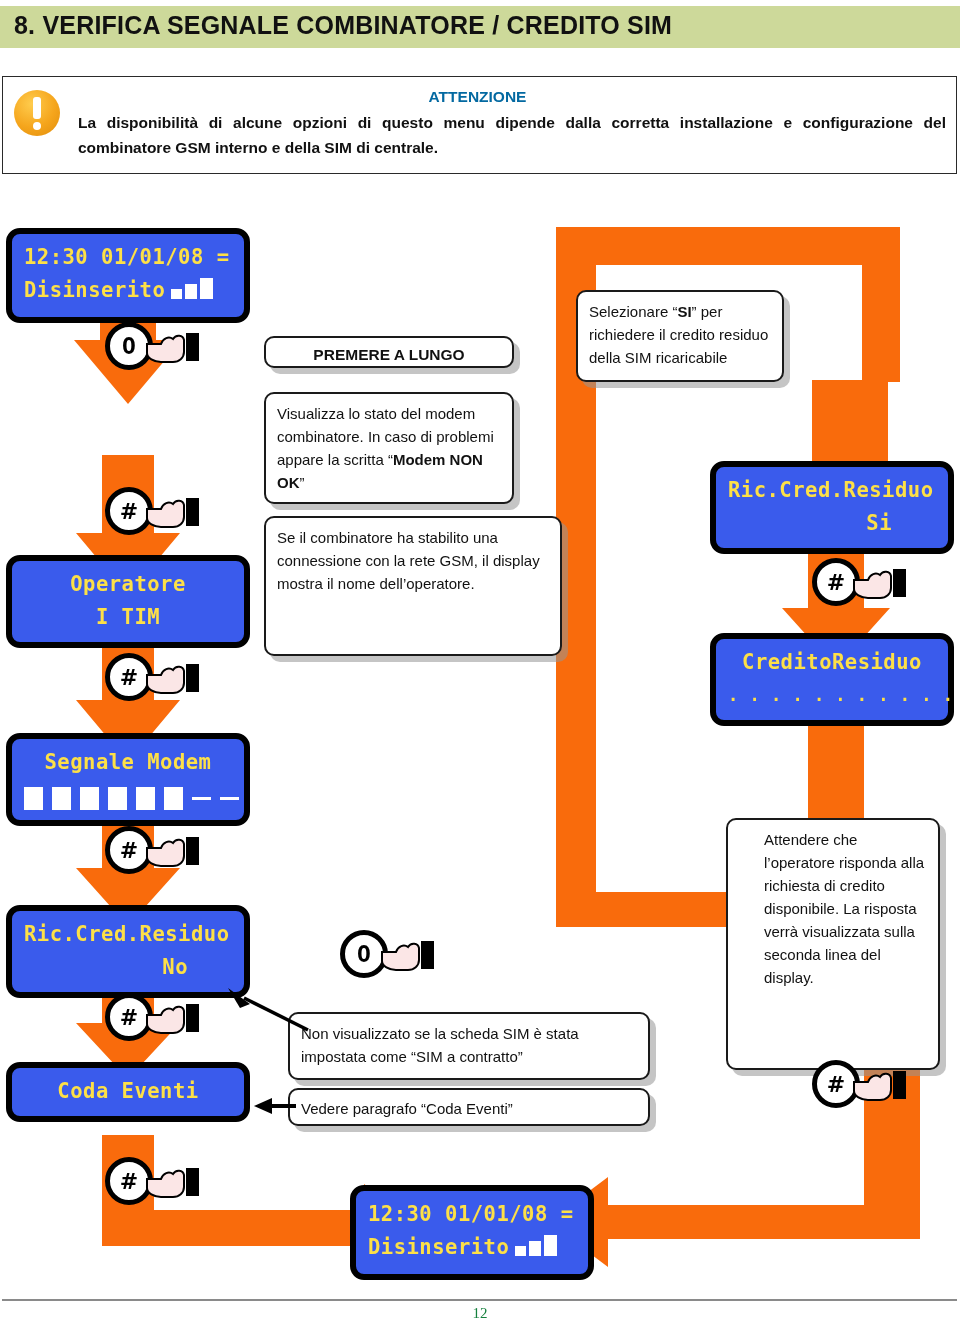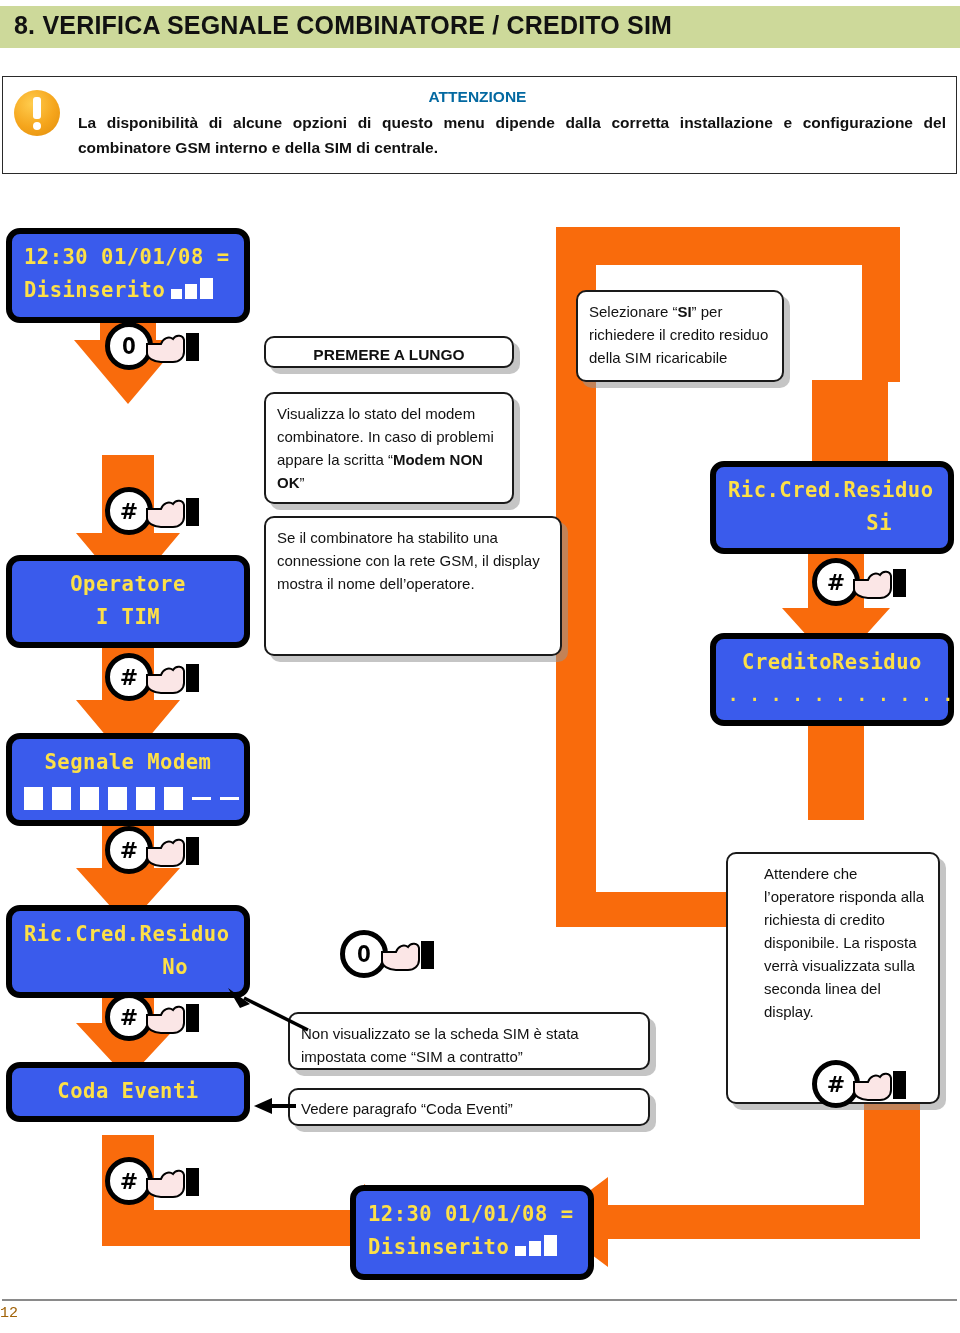--- a/index.html
+++ b/index.html
@@ -104,22 +104,22 @@
     padding:8px 11px;
   }
   .callout.bold-center{ font-weight:bold; text-align:center; font-size:15.5px; }
   .callout b{ font-weight:bold; }
 
   
   .blkline{ position:absolute; z-index:7; }
 
   
   .foot-rule{ position:absolute; left:2px; top:1299px; width:955px; height:2px; background:#8a8a8a; }
-  .foot-num{ position:absolute; left:0; top:1305px; width:960px; text-align:left;
-             font-family:Liberation Mono, monospace; font-size:15px; color:#a16207; }
+  .foot-num{ position:absolute; left:0; top:1305px; width:960px; text-align:center;
+             font-family:Liberation Serif, serif; font-size:15px; color:#15803d; }
 </style>
 </head>
 <body>
 
 <div id="page">
 
   <div class="hdr-band"></div>
   <div class="hdr-title">8.  VERIFICA SEGNALE COMBINATORE / CREDITO SIM</div>
 
   <div class="att-box"></div>
@@ -287,25 +287,25 @@
 
   <div class="callout" style="left:264px; top:516px; width:298px; height:140px;">
     <span>Se il combinatore ha stabilito una connessione con la rete GSM, il display mostra il nome dell’operatore.</span>
   </div>
 
 
   <div class="callout" style="left:576px; top:290px; width:208px; height:92px;">
     <span>Selezionare “</span><b>SI</b><span>” per richiedere il credito residuo della SIM ricaricabile</span>
   </div>
 
-  <div class="callout" style="left:726px; top:852px; width:214px; height:252px;padding-left:36px;">
+  <div class="callout" style="left:726px; top:818px; width:214px; height:252px;padding-left:36px;">
     <span>Attendere che l’operatore risponda alla richiesta di credito disponibile. La risposta verrà visualizzata sulla seconda linea del display.</span>
   </div>
 
-  <div class="callout" style="left:288px; top:1012px; width:362px; height:58px;">
+  <div class="callout" style="left:288px; top:1012px; width:362px; height:68px;">
     <span>Non visualizzato se la scheda SIM è stata impostata come “SIM a contratto”</span>
   </div>
 
   <div class="callout" style="left:288px; top:1088px; width:362px; height:38px; padding-top:7px;">
     <span>Vedere paragrafo “Coda Eventi”</span>
   </div>
 
   <svg class="blkline" style="left:220px; top:986px;" width="90" height="46" viewBox="0 0 90 46">
     <path d="M88 44 L24 12" stroke="#000" stroke-width="3.5" fill="none"></path>
     <path d="M8 2 L30 18 L20 22 Z" fill="#000"></path>

